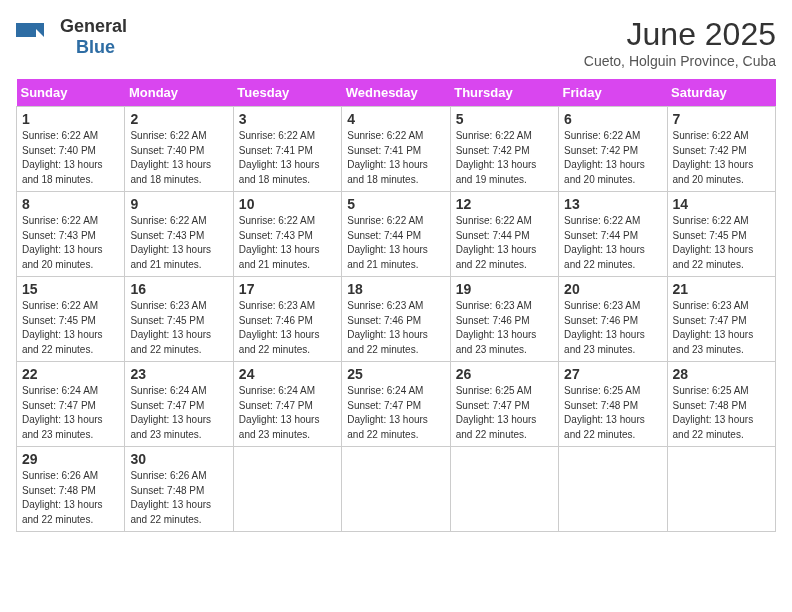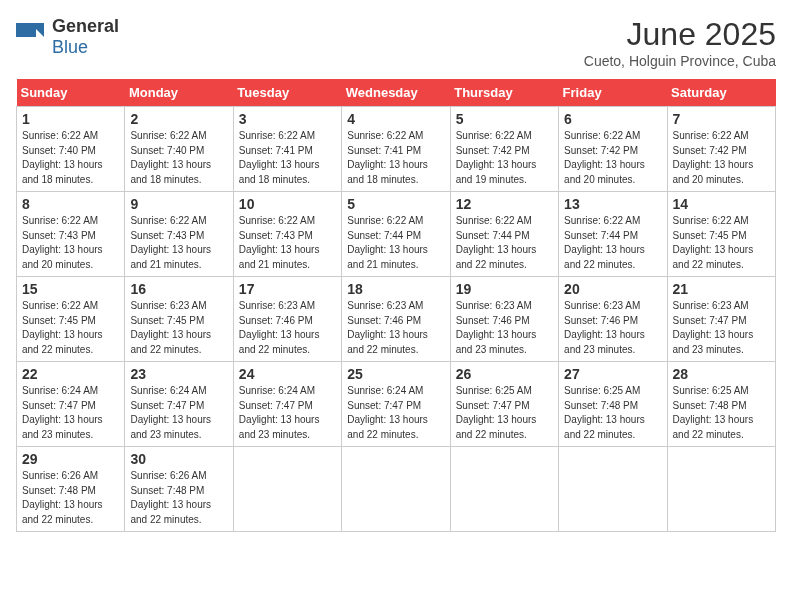--- a/index.html
+++ b/index.html
@@ -12,31 +12,32 @@
     }
     .header-area {
       display: flex;
       justify-content: space-between;
       align-items: flex-start;
       margin-bottom: 10px;
     }
     .logo {
       display: flex;
       align-items: center;
-      gap: 8px;
+      gap: 16px;
     }
     .logo-text-general {
       font-size: 18px;
       font-weight: bold;
       color: #333;
     }
     .logo-text-blue {
       font-size: 18px;
-      font-weight: normal;
+      font-weight: bold;
       color: #2e6da4;
+      margin-left: 16px;
     }
     .logo-icon {
       width: 28px;
       height: 28px;
     }
     .title-area {
       text-align: right;
     }
     .month-title {
       font-size: 32px;
@@ -46,21 +47,21 @@
     .location-title {
       font-size: 14px;
       color: #555;
     }
     table {
       width: 100%;
       border-collapse: collapse;
       font-size: 11px;
     }
     th {
-      background-color: #ef4444;
+      background-color: #d946ef;
       color: #fff;
       padding: 6px 4px;
       text-align: left;
       font-size: 13px;
       font-weight: bold;
     }
     td {
       vertical-align: top;
       padding: 4px 5px;
       border: 1px solid #ccc;

